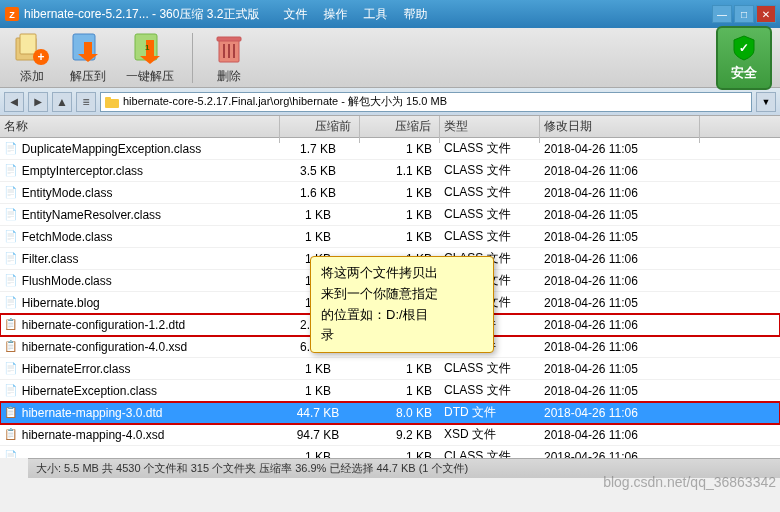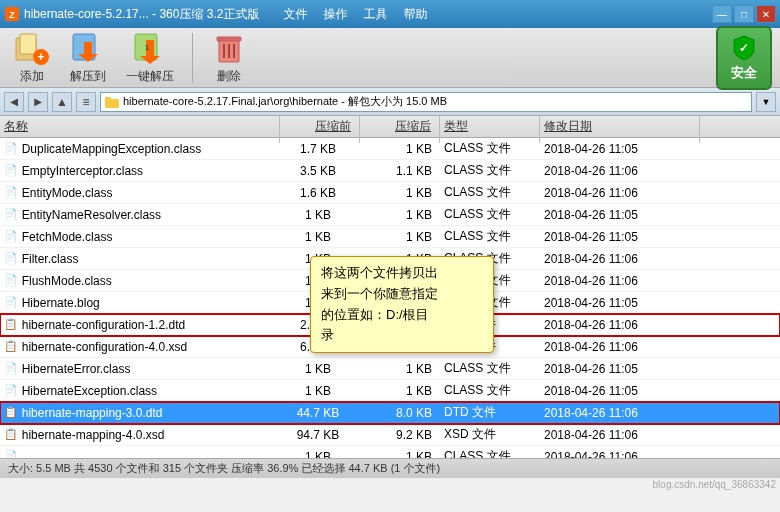--- a/index.html
+++ b/index.html
@@ -152,21 +152,20 @@
       align-items: center;
     }
     .col-header {
       font-size: 12px;
       color: #333;
       padding: 16px 4px;
       border-right: 1px solid #bbb;
       height: 100%;
       display: flex;
       align-items: center;
-      text-decoration: underline;
     }
     .col-name { width: 280px; }
     .col-compressed { width: 80px; justify-content: flex-end; padding-right: 8px; }
     .col-original { width: 80px; justify-content: flex-end; padding-right: 8px; }
     .col-type { width: 100px; }
     .col-date { width: 160px; }
 
     
     .file-rows {
       overflow-y: auto;
@@ -200,20 +199,21 @@
     
     .status-bar {
       background: linear-gradient(to bottom, #d8d8d8, #c8c8c8);
       height: 20px;
       display: flex;
       align-items: center;
       padding: 0 8px;
       border-top: 1px solid #aaa;
       font-size: 11px;
       color: #333;
+      margin-left: 28px;
     }
 
     
     .callout {
       position: absolute;
       background: #ffffc0;
       border: 1px solid #cc8800;
       border-radius: 4px;
       padding: 6px 10px;
       font-size: 13px;
@@ -229,21 +229,21 @@
       outline-offset: -1px;
       position: relative;
       z-index: 2;
     }
 
     
     .watermark {
       position: absolute;
       bottom: 22px;
       right: 4px;
-      font-size: 10px;
+      font-size: 14px;
       color: rgba(120,120,120,0.6);
       z-index: 5;
     }
   </style>
 </head>
 <body>
 
 <div class="title-bar">
   <div class="title-bar-left">
 

